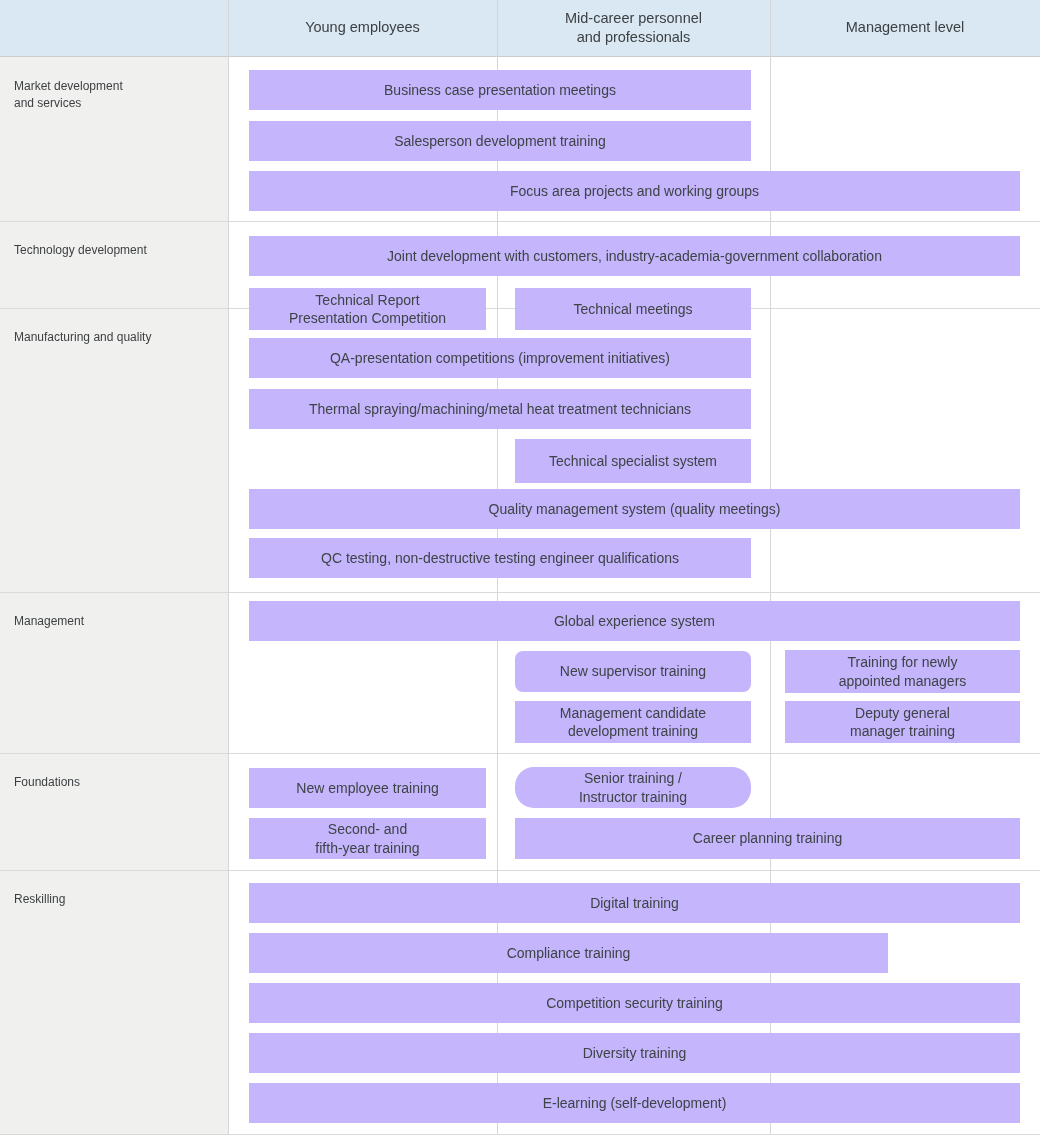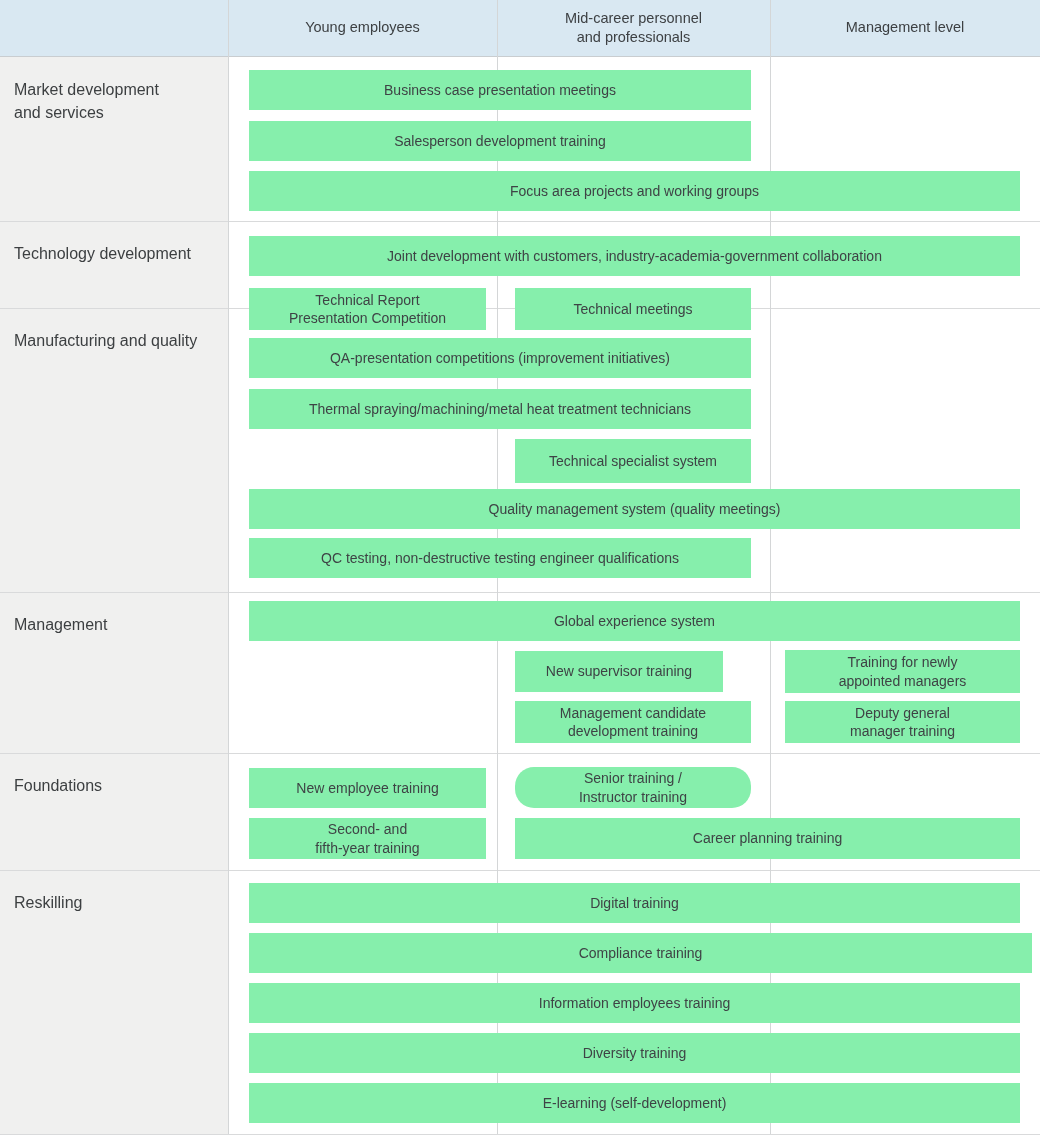--- a/index.html
+++ b/index.html
@@ -22,25 +22,25 @@
   }
   .label-col{
     position:absolute;left:0;top:57px;width:228px;height:1077px;
     background:#f0f0ef;z-index:0;
   }
   .vline{position:absolute;top:0;width:1px;height:1134px;background:#d4d6d7;z-index:1;}
   .hline{position:absolute;left:0;width:1040px;height:1px;background:#d9dadb;z-index:1;}
   .header-bottom-line{position:absolute;left:0;top:56px;width:1040px;height:1px;background:#c9cdd0;z-index:1;}
   .sec-label{
     position:absolute;left:14px;width:208px;
-    font-size:16px;line-height:1.45;color:#3c3f41;
+    font-size:12px;line-height:1.45;color:#3c3f41;
     white-space:pre-line;z-index:2;
   }
   .bar{
-    position:absolute;background:#86efac;
+    position:absolute;background:#c4b5fd;
     display:flex;align-items:center;justify-content:center;
     text-align:center;font-size:14px;line-height:1.3;
     color:#3e4345;white-space:pre-line;z-index:3;
     box-sizing:border-box;padding:2px 8px;
   }
 </style>
 </head>
 <body>
 
 <div id="diagram">
@@ -73,31 +73,31 @@
     <div class="bar" style="left: 249px; width: 771px; top: 236px; height: 40px;">Joint development with customers, industry-academia-government collaboration</div>
     <div class="bar" style="left: 249px; width: 237px; top: 288px; height: 42px;">Technical Report
 Presentation Competition</div>
     <div class="bar" style="left: 515px; width: 236px; top: 288px; height: 42px;">Technical meetings</div>
     <div class="bar" style="left: 249px; width: 502px; top: 338px; height: 40px;">QA-presentation competitions (improvement initiatives)</div>
     <div class="bar" style="left: 249px; width: 502px; top: 389px; height: 40px;">Thermal spraying/machining/metal heat treatment technicians</div>
     <div class="bar" style="left: 515px; width: 236px; top: 439px; height: 44px;">Technical specialist system</div>
     <div class="bar" style="left: 249px; width: 771px; top: 489px; height: 40px;">Quality management system (quality meetings)</div>
     <div class="bar" style="left: 249px; width: 502px; top: 538px; height: 40px;">QC testing, non-destructive testing engineer qualifications</div>
     <div class="bar" style="left: 249px; width: 771px; top: 601px; height: 40px;">Global experience system</div>
-    <div class="bar" style="left: 515px; width: 208px; top: 651px; height: 41px;">New supervisor training</div>
+    <div class="bar" style="left: 515px; width: 236px; top: 651px; height: 41px; border-radius: 8px;">New supervisor training</div>
     <div class="bar" style="left: 785px; width: 235px; top: 650px; height: 43px;">Training for newly
 appointed managers</div>
     <div class="bar" style="left: 515px; width: 236px; top: 701px; height: 42px;">Management candidate
 development training</div>
     <div class="bar" style="left: 785px; width: 235px; top: 701px; height: 42px;">Deputy general
 manager training</div>
     <div class="bar" style="left: 249px; width: 237px; top: 768px; height: 40px;">New employee training</div>
     <div class="bar" style="left: 515px; width: 236px; top: 767px; height: 41px; border-radius: 19px;">Senior training /
 Instructor training</div>
     <div class="bar" style="left: 249px; width: 237px; top: 818px; height: 41px;">Second- and
 fifth-year training</div>
     <div class="bar" style="left: 515px; width: 505px; top: 818px; height: 41px;">Career planning training</div>
     <div class="bar" style="left: 249px; width: 771px; top: 883px; height: 40px;">Digital training</div>
-    <div class="bar" style="left: 249px; width: 783px; top: 933px; height: 40px;">Compliance training</div>
-    <div class="bar" style="left: 249px; width: 771px; top: 983px; height: 40px;">Information employees training</div>
+    <div class="bar" style="left: 249px; width: 639px; top: 933px; height: 40px;">Compliance training</div>
+    <div class="bar" style="left: 249px; width: 771px; top: 983px; height: 40px;">Competition security training</div>
     <div class="bar" style="left: 249px; width: 771px; top: 1033px; height: 40px;">Diversity training</div>
     <div class="bar" style="left: 249px; width: 771px; top: 1083px; height: 40px;">E-learning (self-development)</div>
   </div>
 
 </body></html>

